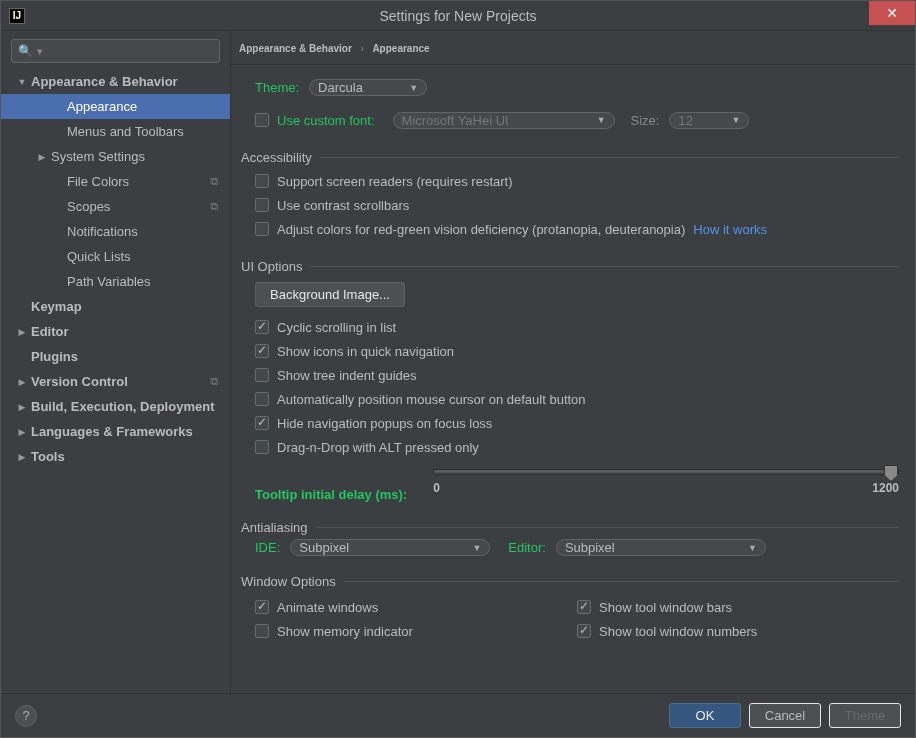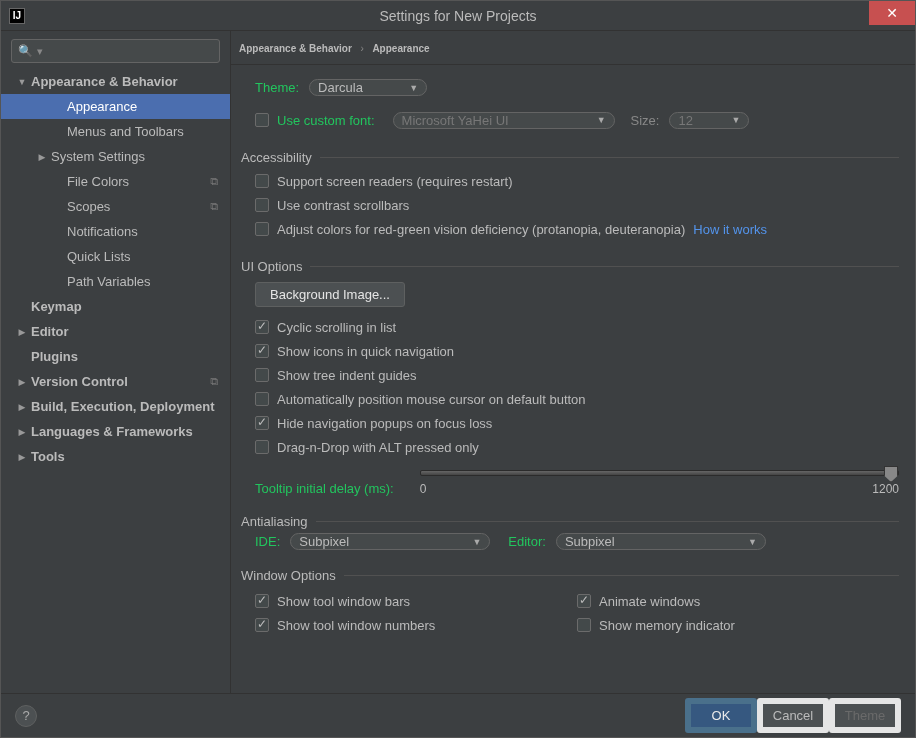--- a/index.html
+++ b/index.html
@@ -182,21 +182,21 @@
   .link { color: #5394ec; cursor: pointer; margin-left: 8px; }
   .btn {
     background: #4c5052;
     border: 1px solid #5e6060;
     border-radius: 3px;
     padding: 4px 14px;
     color: #e5e5e5;
     cursor: pointer;
     display: inline-block;
   }
-  .slider-wrap { display: flex; align-items: flex-end; margin-top: 4px; }
+  .slider-wrap { display: flex; align-items: flex-start; margin-top: 10px; font-weight: bold; }
   .slider-area { flex: 1; margin-left: 16px; position: relative; }
   .slider-track {
     height: 6px;
     background: linear-gradient(#666, #444);
     border: 1px solid #2b2b2b;
     border-radius: 2px;
     position: relative;
   }
   .slider-thumb {
     position: absolute;
@@ -225,23 +225,24 @@
     display: flex; align-items: center; justify-content: center;
     color: #aaa;
     cursor: pointer;
   }
   .footer .spacer { flex: 1; }
   .footer .fbtn {
     min-width: 72px;
     text-align: center;
     padding: 4px 8px;
     border-radius: 3px;
-    border: 6px solid #e5e5e5;
+    border: 1px solid #e5e5e5;
     background: #4c5052;
     color: #bbb;
+    margin-left: 8px;
     cursor: pointer;
   }
   .footer .fbtn.primary {
     background: #365880;
     border-color: #4a708b;
     color: #eaeaea;
   }
   .footer .fbtn.disabled { color: #6a6a6a; }
   ::-webkit-scrollbar { width: 10px; }
   ::-webkit-scrollbar-thumb { background: #555; border-radius: 5px; }
@@ -451,40 +452,40 @@
           <span>Subpixel</span>
           <span class="caret">▼</span>
         </div>
       </div>
 
       <div class="section-title">
         <span>Window Options</span>
           <div class="line"></div>
       </div>
       <div class="two-col" style="margin-top:6px">
+        <div id="wo-left">
+            <label class="check-row">
+              <input type="checkbox" checked="" style="">
+              <span>Animate windows</span>
+            </label>
+            <label class="check-row">
+              <input type="checkbox" style="">
+              <span>Show memory indicator</span>
+            </label>
+          </div>
         <div id="wo-right">
             <label class="check-row">
               <input type="checkbox" checked="" style="">
               <span>Show tool window bars</span>
             </label>
             <label class="check-row">
               <input type="checkbox" checked="" style="">
               <span>Show tool window numbers</span>
             </label>
           </div>
-        <div id="wo-left">
-            <label class="check-row">
-              <input type="checkbox" checked="" style="">
-              <span>Animate windows</span>
-            </label>
-            <label class="check-row">
-              <input type="checkbox" style="">
-              <span>Show memory indicator</span>
-            </label>
-          </div>
       </div>
     </div>
   </div>
 </div>
 
 <div class="footer">
   <div class="help-btn">?</div>
   <div class="spacer"></div>
   <div class="fbtn primary">OK</div>
   <div class="fbtn">Cancel</div>

